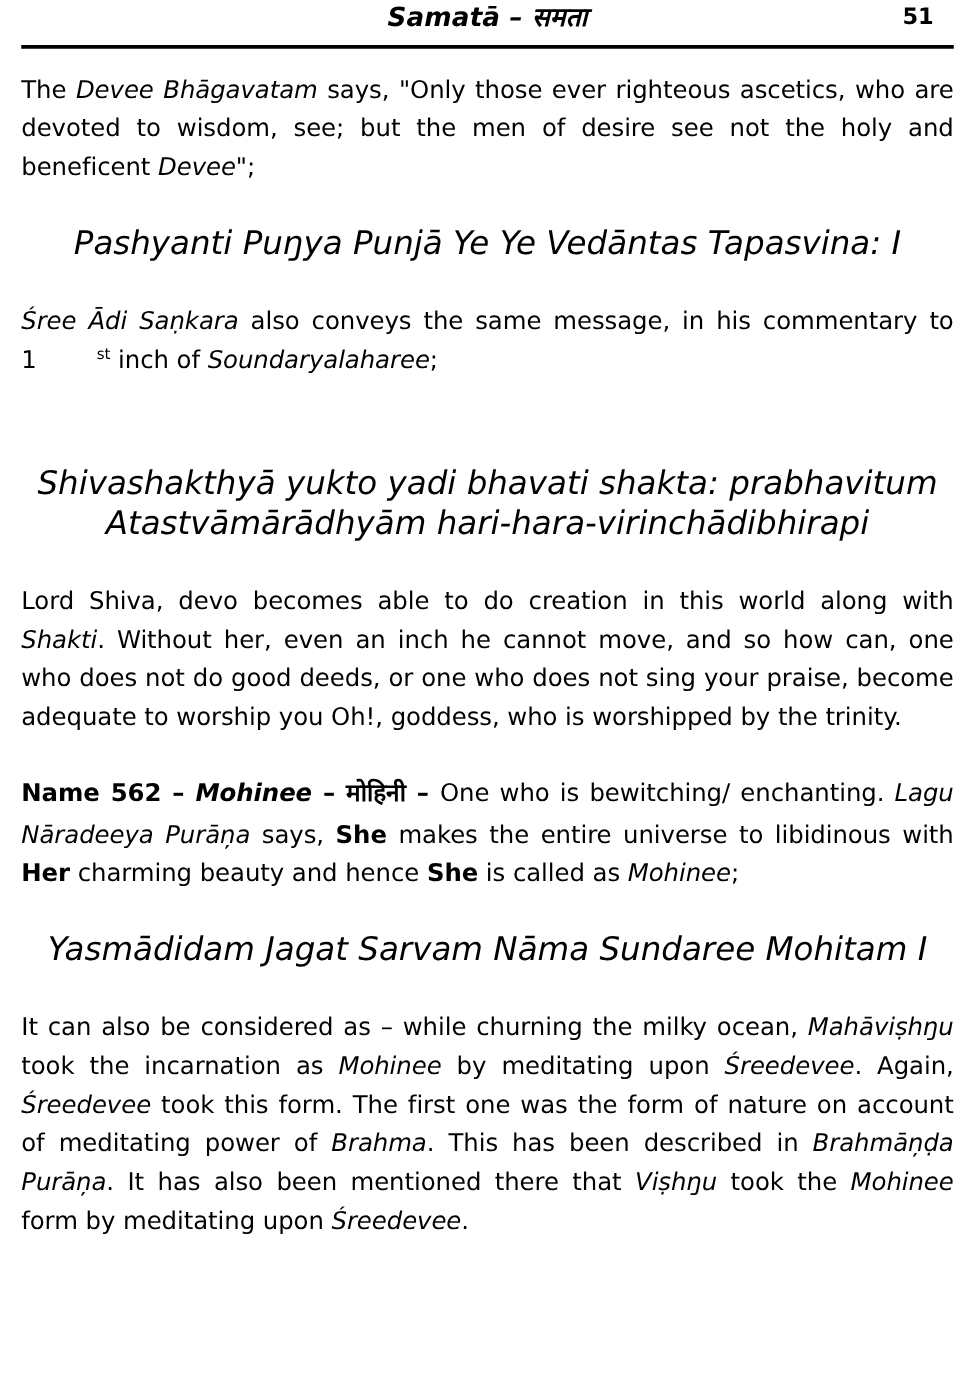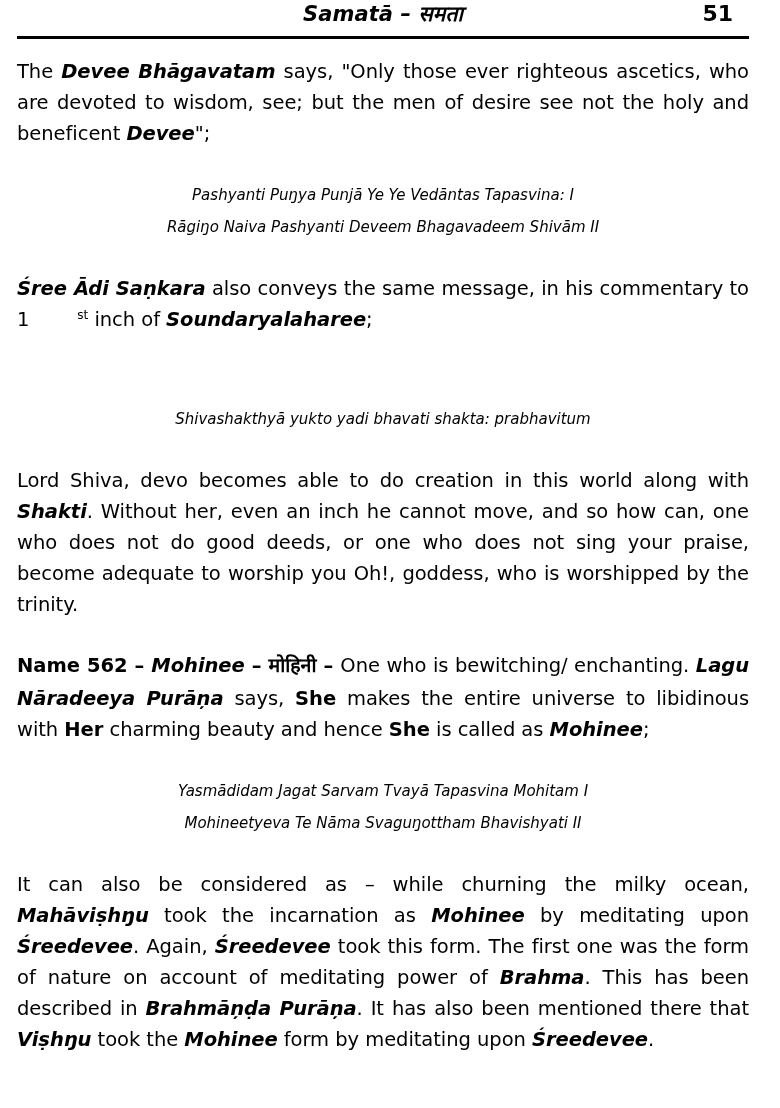--- a/index.html
+++ b/index.html
@@ -12,21 +12,21 @@
     height: 1108px;
     font-family: "DejaVu Sans", "Liberation Sans", sans-serif;
     color: #000000;
     -webkit-font-smoothing: antialiased;
   }
   .page {
     position: relative;
     width: 780px;
     height: 1108px;
     box-sizing: border-box;
-    padding: 0 31px 0 17px;
+    padding: 0 17px 0 17px;
     overflow: hidden;
   }
 
   
   .header {
     position: relative;
     height: 34px;
     display: flex;
     align-items: flex-start;
     justify-content: center;
@@ -37,21 +37,21 @@
     font-size: 21px;
     letter-spacing: 0.1px;
     line-height: 28px;
     white-space: nowrap;
   }
   .header-pageno {
     position: absolute;
     right: 16px;
     top: 0;
     font-weight: bold;
-    font-size: 22px;
+    font-size: 18px;
     line-height: 28px;
   }
   .header-rule {
     border: 0;
     border-top: 3px solid #000;
     margin: 2px 0 0 0;
     width: 100%;
   }
 
   
@@ -62,21 +62,21 @@
     margin: 0;
     font-size: 19.5px;
     line-height: 31px;
     text-align: justify;
     text-justify: inter-word;
     letter-spacing: -0.05px;
   }
   .spacer-md { height: 30px; }
   .spacer-xl { height: 68px; }
 
-  i, .it { font-style: italic; font-weight: bold; }
+  i, .it { font-style: italic; }
   b, .bd { font-weight: bold; }
   .bi { font-weight: bold; font-style: italic; }
   sup {
     font-size: 0.62em;
     vertical-align: super;
     line-height: 0;
     margin-left: 48px;
   }
   .deva {
     font-family: Liberation Mono, monospace;
@@ -84,21 +84,21 @@
     margin-top: 28px;
   }
 
   
   .verse {
     margin: 0;
     text-align: center;
   }
   .verse .vline {
     font-style: italic;
-    font-size: 15px;
+    font-size: 26px;
     line-height: 32px;
     white-space: nowrap;
     display: block;
   }
 </style>
 </head>
 <body>
 
 <div class="page">
 
@@ -111,52 +111,51 @@
   <div class="content">
 
     <p class="body">
       <span>The </span><i>Devee Bhāgavatam</i><span> says, "Only those ever righteous ascetics, who are devoted to wisdom, see; but the men of desire see not the holy and beneficent </span><i>Devee</i><span>";</span>
     </p>
 
     <div class="spacer-md"></div>
 
     <div class="verse">
       <span class="vline">Pashyanti Puŋya Punjā Ye Ye Vedāntas Tapasvina: I</span>
-      <span class="vline">Rāgiŋo Naiva Pashyanti Deveem Bhagavadeem Shivām II</span>
     </div>
 
     <div class="spacer-md"></div>
 
     <p class="body">
       <i>Śree Ādi Saṇkara</i><span> also conveys the same message, in his commentary to 1</span><sup>st</sup><span> inch of </span><i>Soundaryalaharee</i><span>;</span>
     </p>
 
     <div class="spacer-xl"></div>
 
     <div class="verse">
       <span class="vline">Shivashakthyā yukto yadi bhavati shakta: prabhavitum</span>
+      <span class="vline">Atastvāmārādhyām hari-hara-virinchādibhirapi</span>
     </div>
 
     <div class="spacer-md"></div>
 
     <p class="body">
       <span>Lord Shiva, devo becomes able to do creation in this world along with </span><i>Shakti</i><span>. Without her, even an inch he cannot move, and so how can, one who does not do good deeds, or one who does not sing your praise, become adequate to worship you Oh!, goddess, who is worshipped by the trinity.</span>
     </p>
 
     <div class="spacer-md"></div>
 
     <p class="body">
       <b>Name 562 – </b><span class="bi">Mohinee</span><b> – </b><b class="deva">मोहिनी</b><b> – </b><span>One who is bewitching/ enchanting. </span><i>Lagu Nāradeeya Purāņa</i><span> says, </span><b>She</b><span> makes the entire universe to libidinous with </span><b>Her</b><span> charming beauty and hence </span><b>She</b><span> is called as </span><i>Mohinee</i><span>;</span>
     </p>
 
     <div class="spacer-md"></div>
 
     <div class="verse">
-      <span class="vline">Yasmādidam Jagat Sarvam Tvayā Tapasvina Mohitam I</span>
-      <span class="vline">Mohineetyeva Te Nāma Svaguŋottham Bhavishyati II</span>
+      <span class="vline">Yasmādidam Jagat Sarvam Nāma Sundaree Mohitam I</span>
     </div>
 
     <div class="spacer-md"></div>
 
     <p class="body">
       <span>It can also be considered as – while churning the milky ocean, </span><i>Mahāviṣhŋu</i><span> took the incarnation as </span><i>Mohinee</i><span> by meditating upon </span><i>Śreedevee</i><span>. Again, </span><i>Śreedevee</i><span> took this form. The first one was the form of nature on account of meditating power of </span><i>Brahma</i><span>. This has been described in </span><i>Brahmāņḍa Purāņa</i><span>. It has also been mentioned there that </span><i>Viṣhŋu</i><span> took the </span><i>Mohinee</i><span> form by meditating upon </span><i>Śreedevee</i><span>.</span>
     </p>
 
   </div>
 </div>

